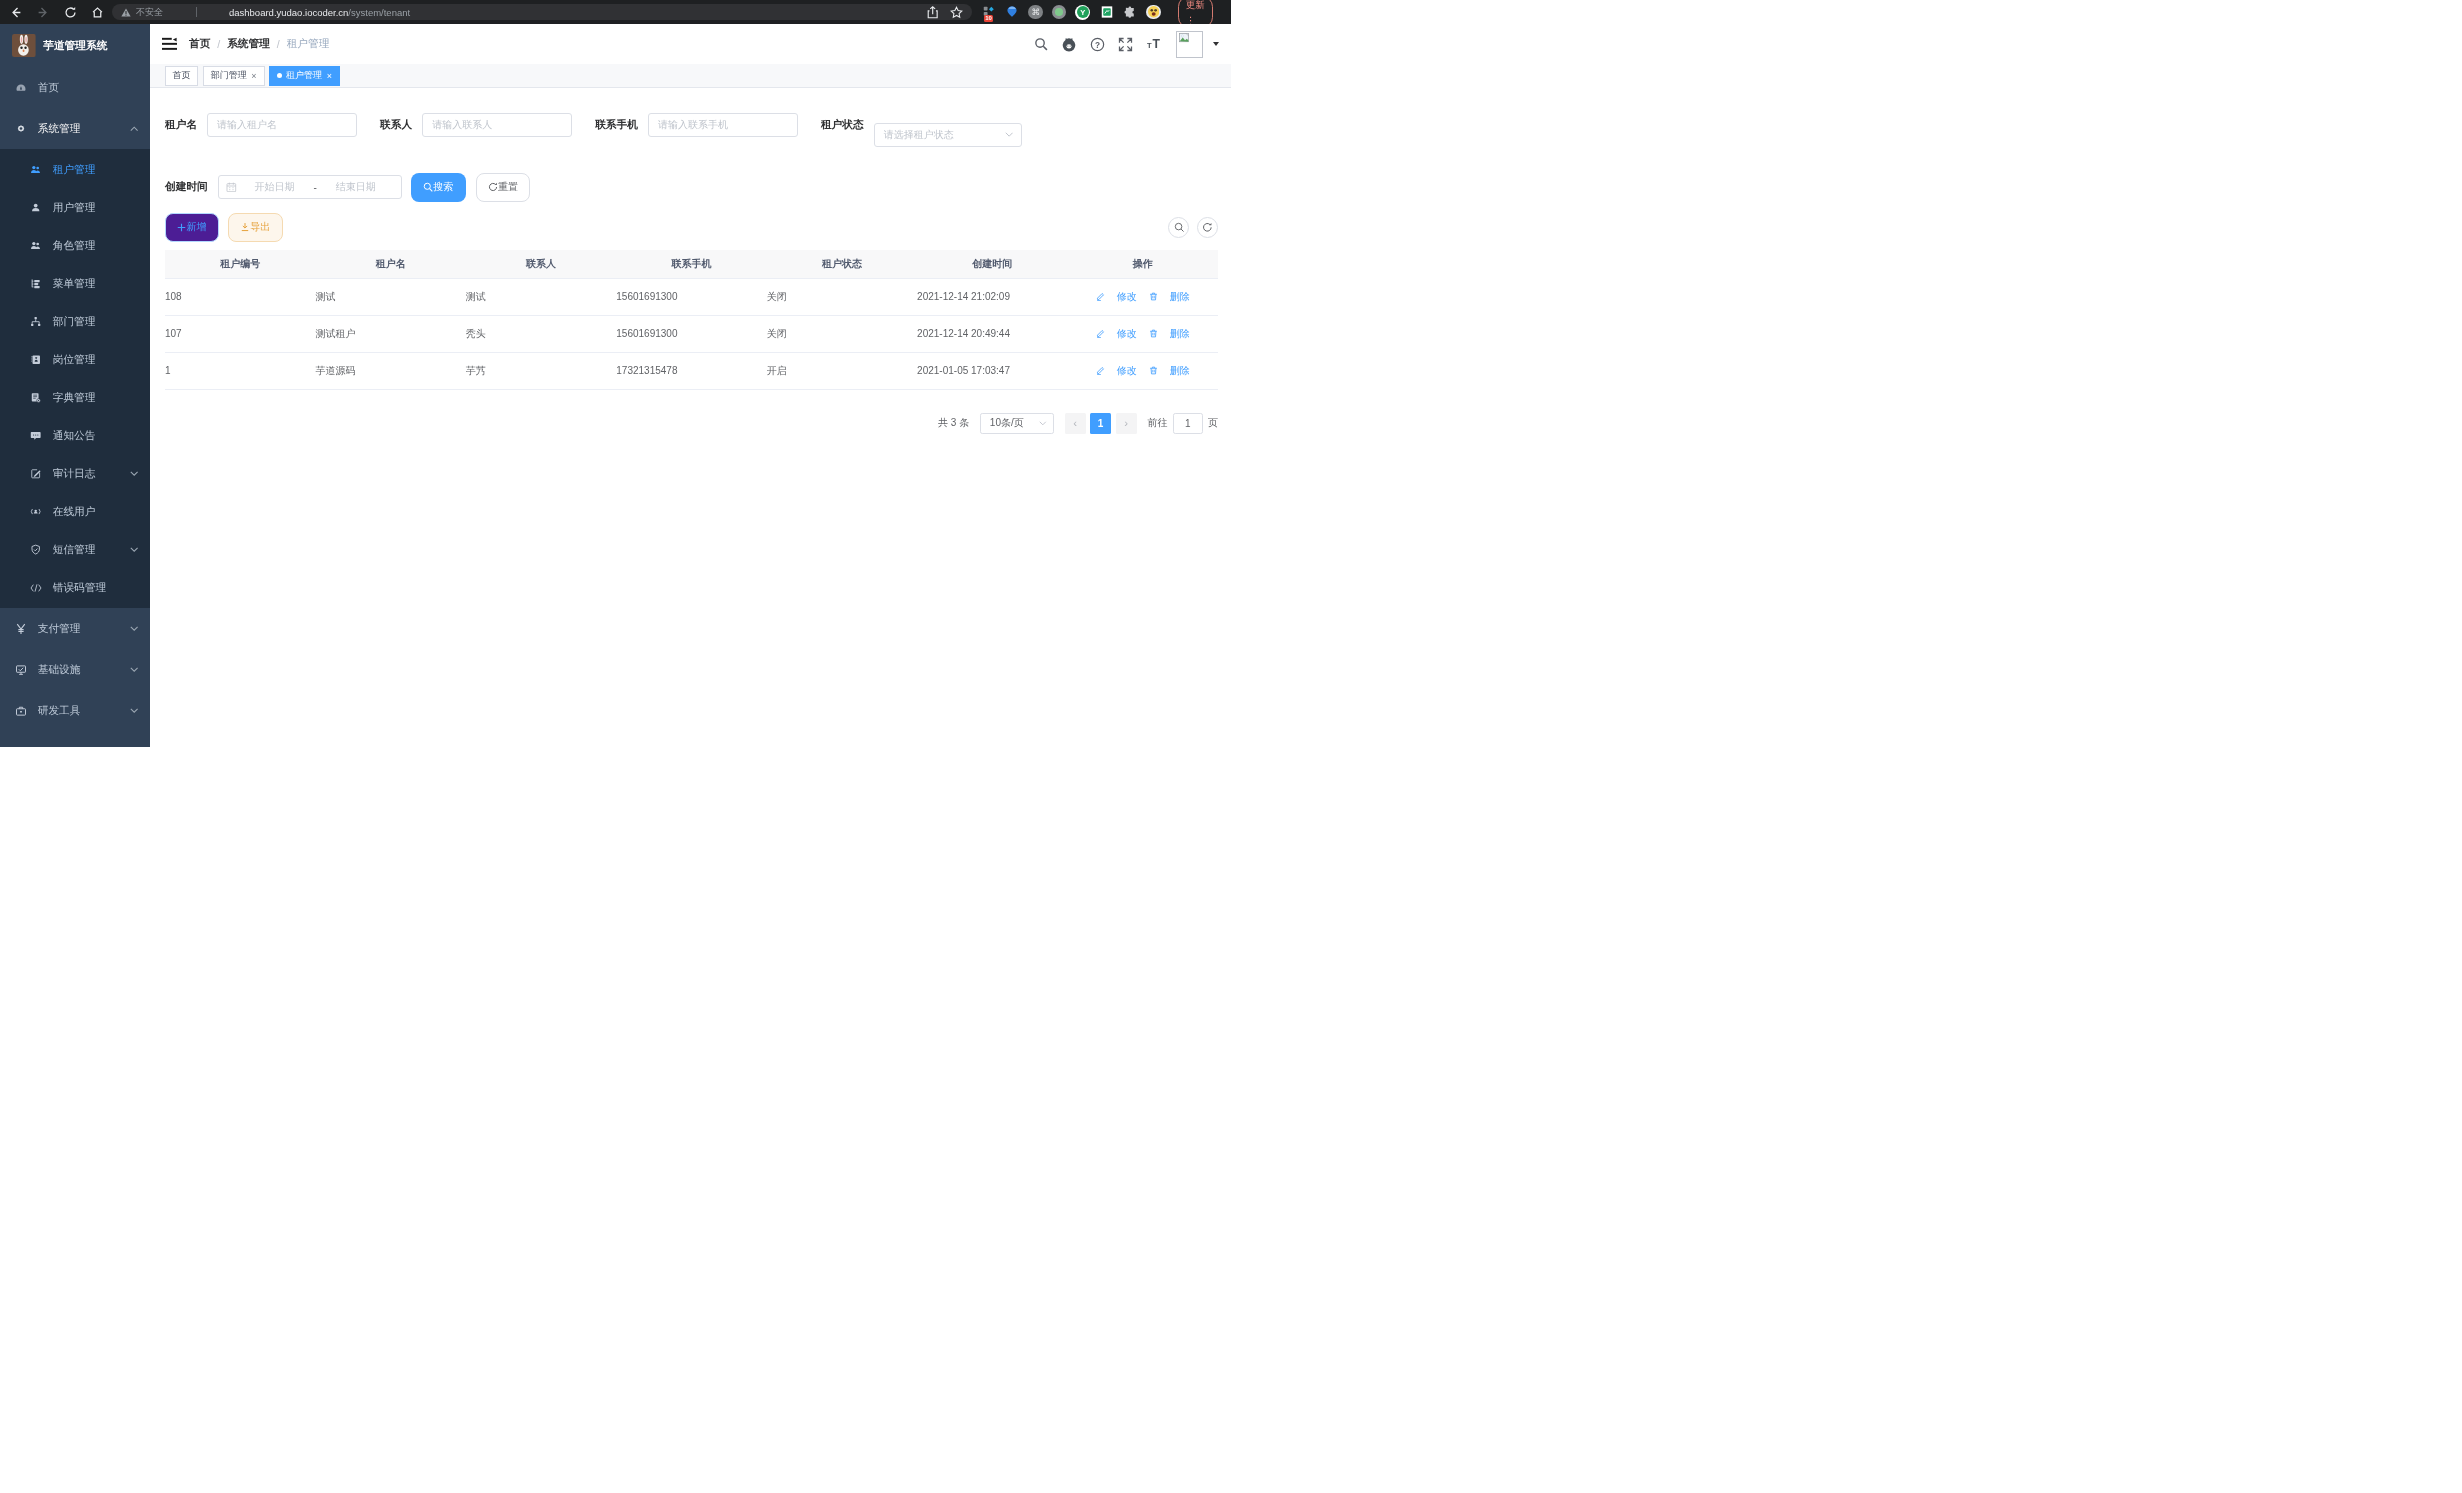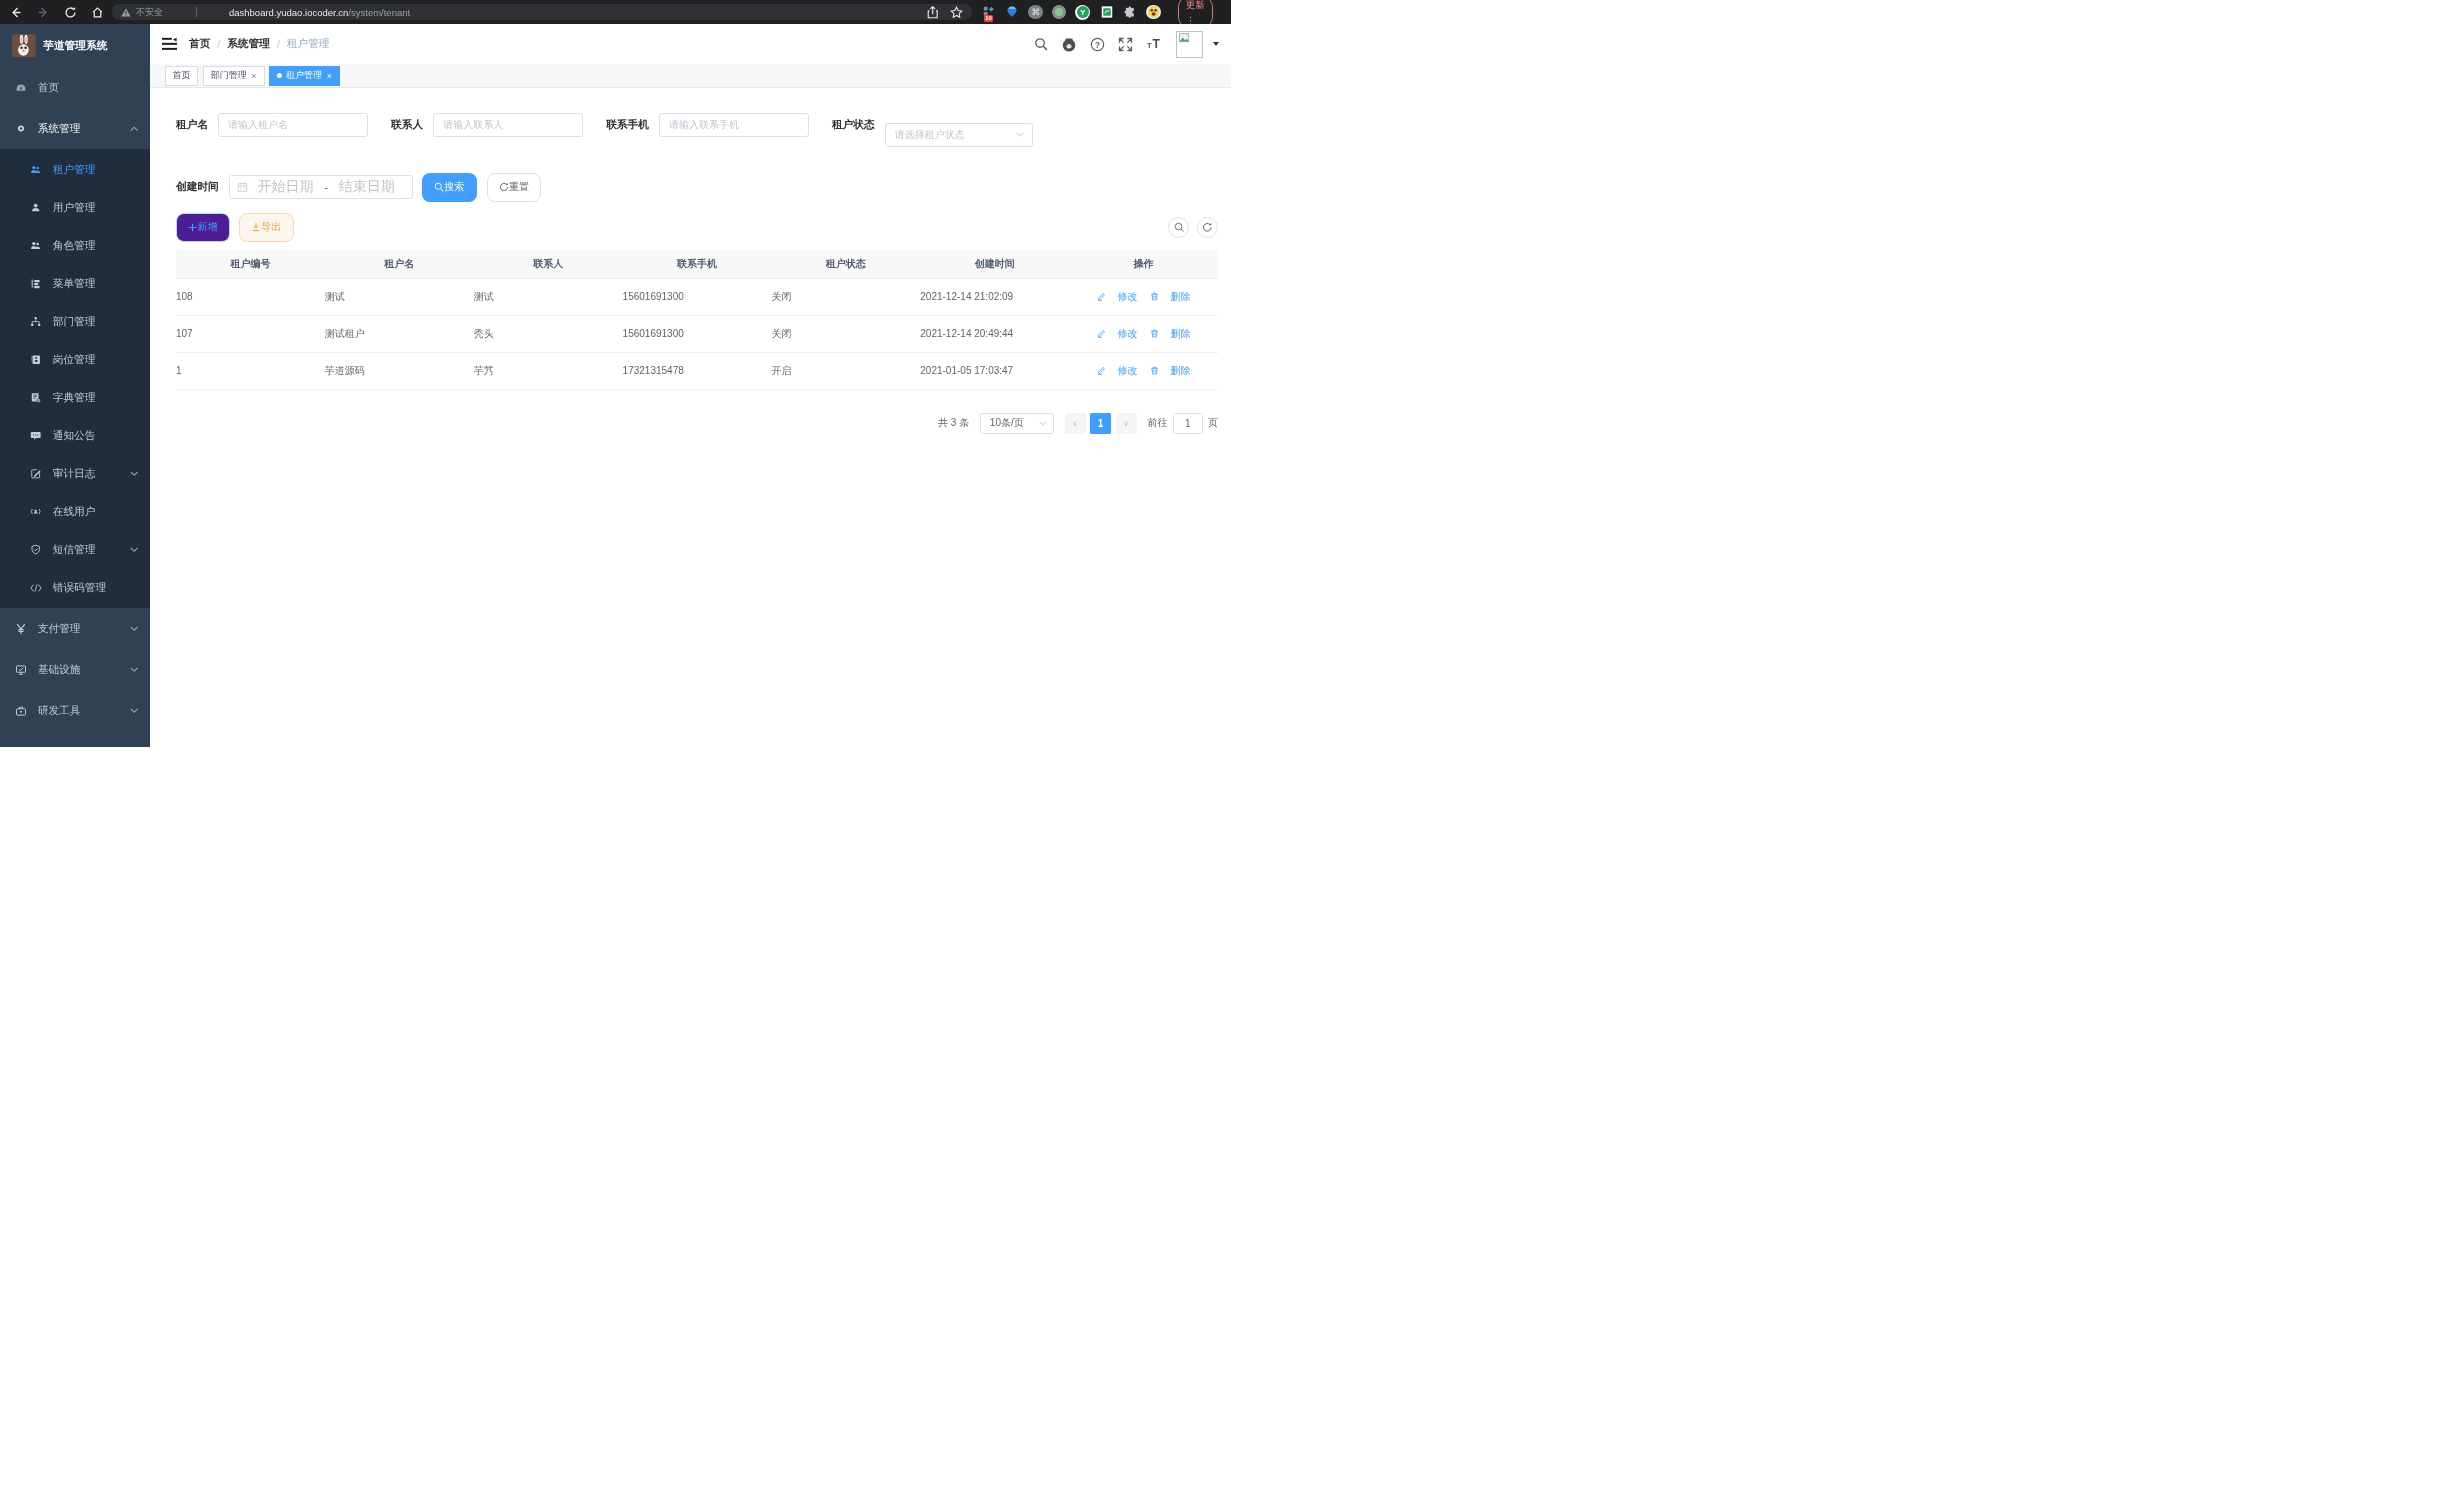--- a/index.html
+++ b/index.html
@@ -56,32 +56,32 @@
   .caret-down { width:0; height:0; border-left:3.8px solid transparent; border-right:3.8px solid transparent; border-top:4.6px solid #303133; margin-left:-3px; cursor:pointer; }
 
   .tags-bar { height:24px; background:#f7f8fa; border-bottom:0.8px solid #e4e7ed; display:flex; align-items:center; padding-left:14.5px; gap:4.6px; flex:none; }
   .tag { height:20px; display:flex; align-items:center; gap:3.8px; padding:0 6.9px; background:#fff; border:0.8px solid #d8dce5; color:#495060; font-size:9px; cursor:pointer; }
   .tag .tclose { font-size:9px; color:#7b808a; margin-left:0.8px; }
   .tag.active { background:#409eff; border-color:#409eff; color:#fff; }
   .tag.active .tclose { color:#fff; }
   .tag-dot { width:5.3px; height:5.3px; border-radius:50%; background:#fff; }
 
   
-  .content { flex:1; padding:15px 13px 0 26px; overflow:hidden; }
+  .content { flex:1; padding:15px 13px 0 15px; overflow:hidden; }
   .frow { display:flex; align-items:center; }
   .frow1 { margin-bottom:26px; }
   .frow2 { margin-bottom:11.4px; }
   .f-item { display:flex; align-items:center; margin-right:23px; }
   .f-label { font-size:10.7px; font-weight:700; color:#303133; margin-right:10px; white-space:nowrap; }
   .f-input { width:150px; height:23.6px; border:0.8px solid #dcdfe6; border-radius:3px; padding:0 9px; font-size:10px; color:#606266; font-family:inherit; outline:none; }
   .f-input::placeholder { color:#bfc4cc; }
   .f-select { width:148px; height:23.6px; border:0.8px solid #dcdfe6; border-radius:3px; padding:0 7.6px 0 9px; display:flex; align-items:center; justify-content:space-between; cursor:pointer;margin-top:20px; }
   .sel-ph { color:#bfc4cc; font-size:10px; }
   .date-range { width:184px; height:23.6px; border:0.8px solid #dcdfe6; border-radius:3px; display:flex; align-items:center; padding:0 7.6px; }
-  .dr-text { flex:1; text-align:center; color:#bfc4cc; font-size:14px; }
+  .dr-text { flex:1; text-align:center; color:#bfc4cc; font-size:10px; }
   .dr-sep { color:#606266; font-size:10px; padding:0 1.5px; }
   .btn { height:29px; border-radius:8px; display:inline-flex; align-items:center; gap:0; padding:0 11.4px; font-size:10px; cursor:pointer; border:0.8px solid transparent; white-space:nowrap; }
   .btn-primary { background:#409eff; color:#fff; margin-left:9px; }
   .btn-plain { background:#fff; border-color:#dcdfe6; color:#606266; margin-left:10px; }
   .btn-add { background:#4c1d95; border-color:#b3d8ff; color:#409eff; }
   .btn-export { background:#fdf6ec; border-color:#f5dab1; color:#e6a23c; margin-left:9px; }
 
   .btn-row { display:flex; align-items:center; margin-bottom:7.6px; }
   .tool-circles { margin-left:auto; display:flex; gap:7.6px; }
   .circle-btn { width:21px; height:21px; border:0.8px solid #dcdfe6; border-radius:50%; display:flex; align-items:center; justify-content:center; cursor:pointer; }

